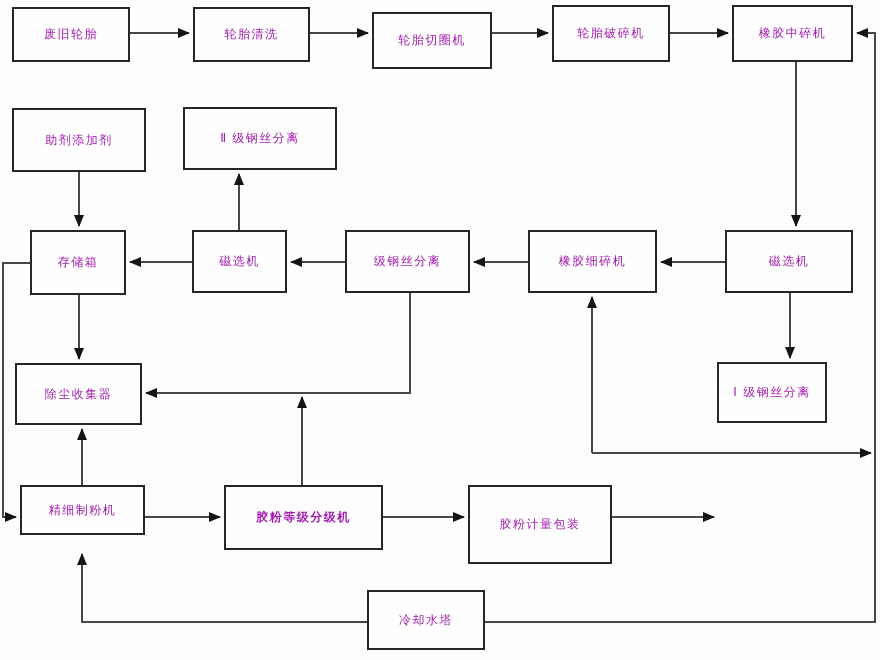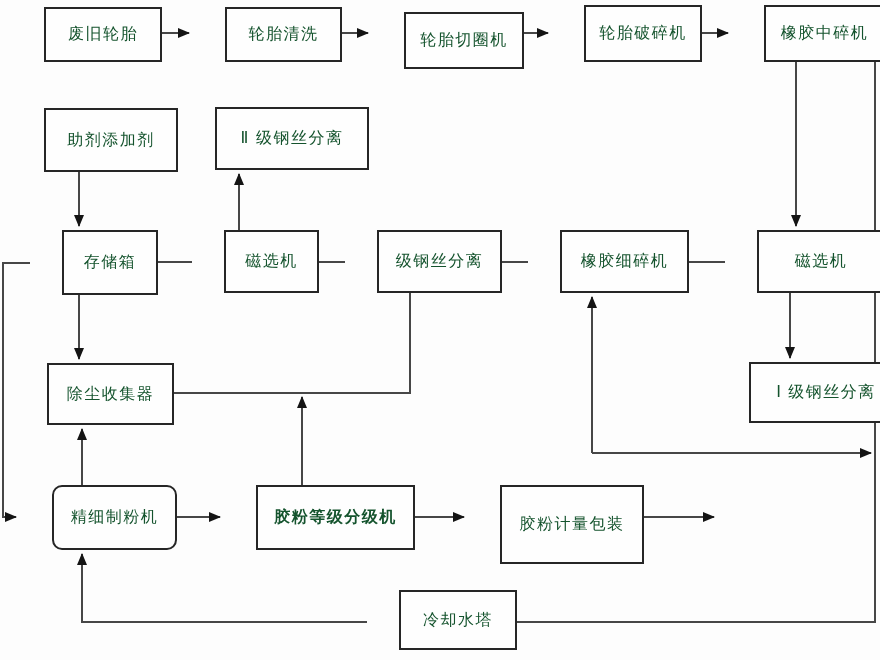--- a/index.html
+++ b/index.html
@@ -13,42 +13,41 @@
     background:#fdfdfd;
     overflow:hidden;
   }
   #edges{position:absolute;left:0;top:0;width:880px;height:660px;}
   .node{
     position:absolute;
     box-sizing:border-box;
     border:2px solid #262626;
     background:#fefefe;
     display:flex;align-items:center;justify-content:center;
-    font-size:16px;letter-spacing:1.5px;
-    color:#14532d;
+    font-size:12px;letter-spacing:1.5px;
+    color:#a21caf;
     white-space:nowrap;
     z-index:2;
-    margin-left:32px;
   }
   
   #n0{left:12px;top:7px;width:118px;height:55px;}
   #n1{left:193px;top:7px;width:117px;height:55px;}
   #n2{left:372px;top:12px;width:120px;height:57px;}
   #n3{left:552px;top:5px;width:118px;height:57px;}
   #n4{left:732px;top:5px;width:121px;height:57px;}
   #n5{left:12px;top:108px;width:134px;height:64px;}
   #n6{left:183px;top:107px;width:154px;height:63px;}
   #n7{left:30px;top:230px;width:96px;height:65px;}
   #n8{left:192px;top:230px;width:95px;height:63px;}
   #n9{left:345px;top:230px;width:125px;height:63px;}
   #n10{left:528px;top:230px;width:129px;height:63px;}
   #n11{left:725px;top:230px;width:128px;height:63px;}
   #n12{left:15px;top:363px;width:127px;height:62px;}
-  #n13{left:717px;top:362px;width:154px;height:61px;}
-  #n14{left:20px;top:485px;width:125px;height:65px;border-radius:10px;}
+  #n13{left:717px;top:362px;width:110px;height:61px;}
+  #n14{left:20px;top:485px;width:125px;height:50px;}
   #n15{left:224px;top:485px;width:159px;height:65px;font-weight:bold;}
   #n16{left:468px;top:485px;width:144px;height:79px;}
   #n17{left:718px;top:485px;width:117px;height:63px;}
   #n18{left:367px;top:590px;width:118px;height:60px;}
 </style>
 </head>
 <body>
 
 <div id="canvas">
   <svg id="edges" viewBox="0 0 880 660" xmlns="http://www.w3.org/2000/svg">

